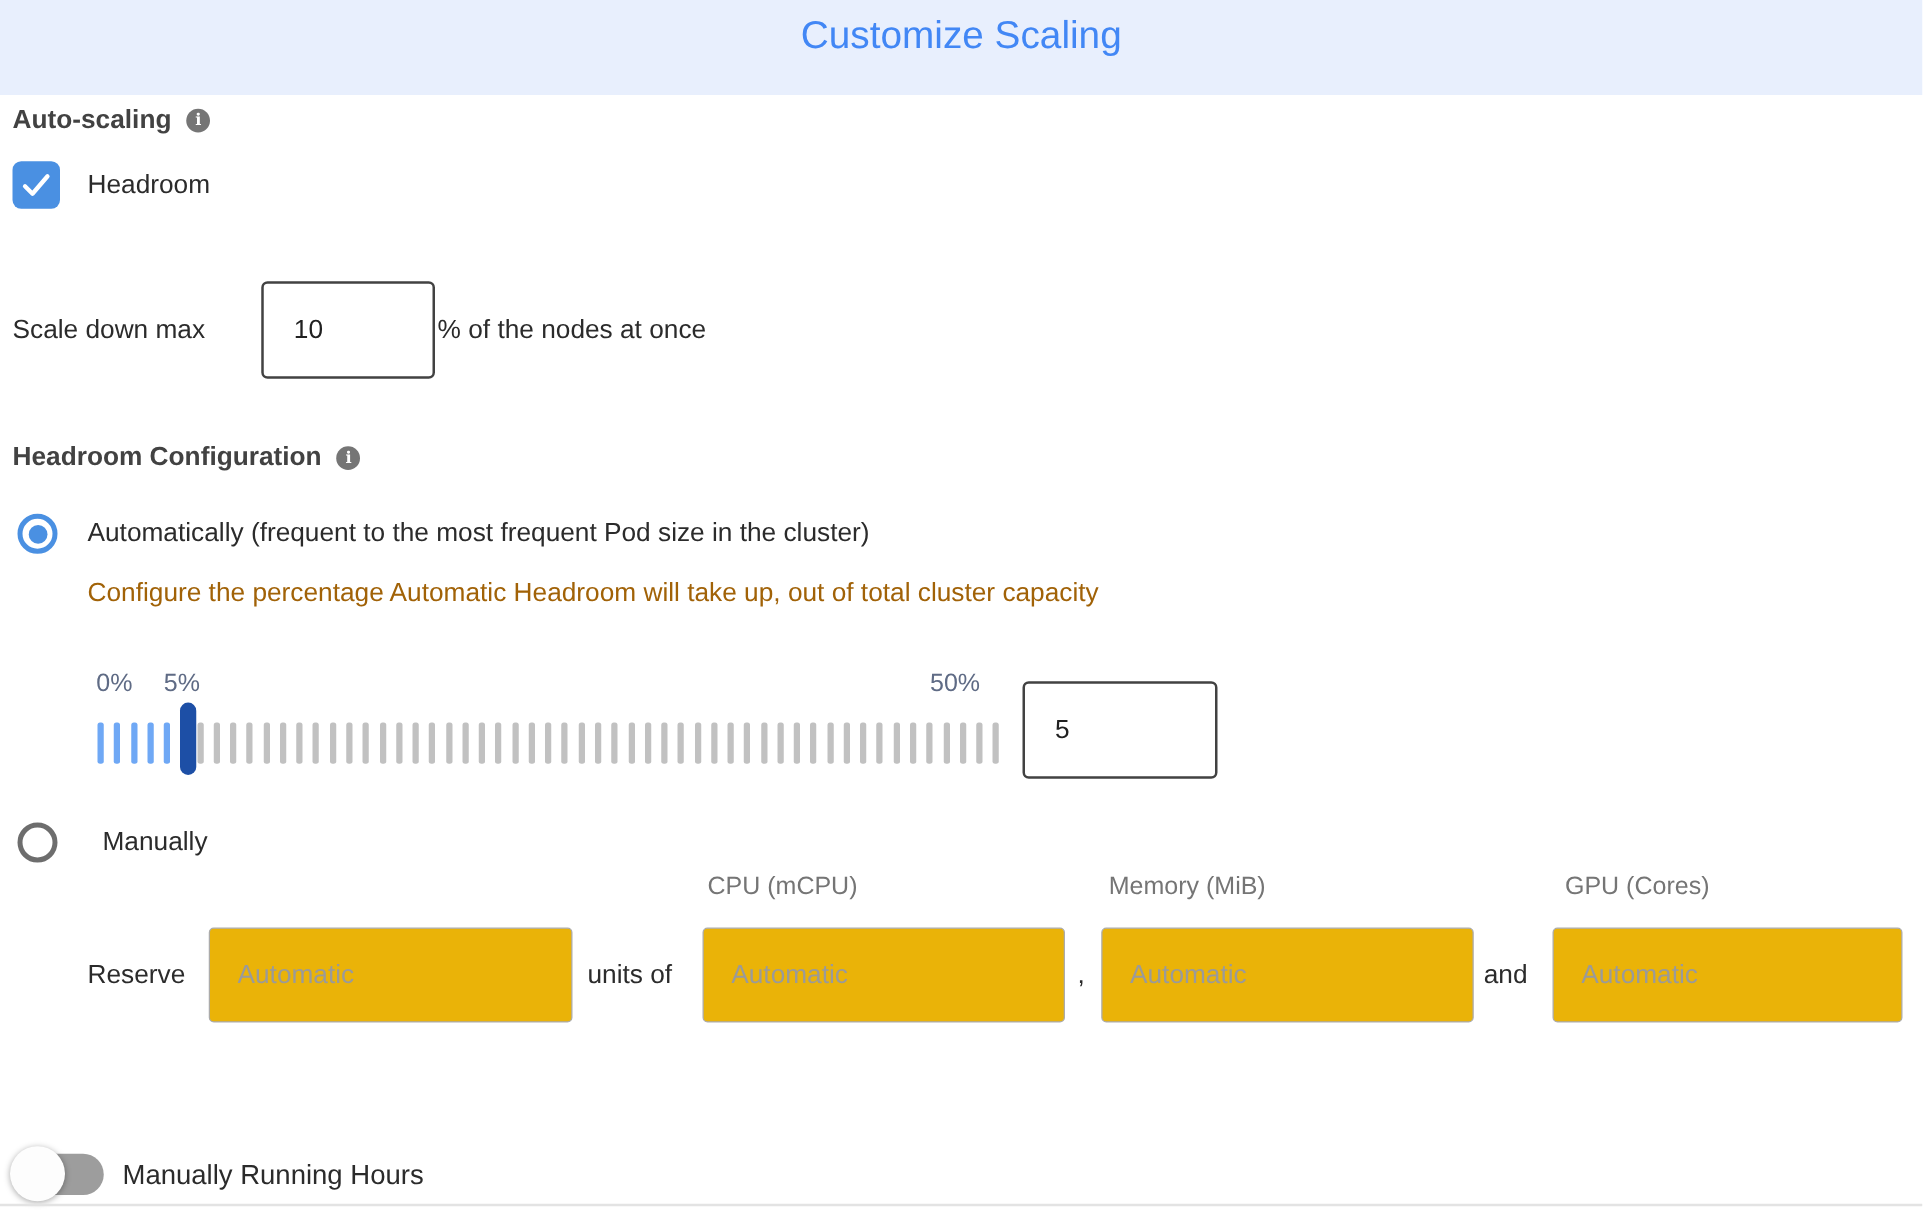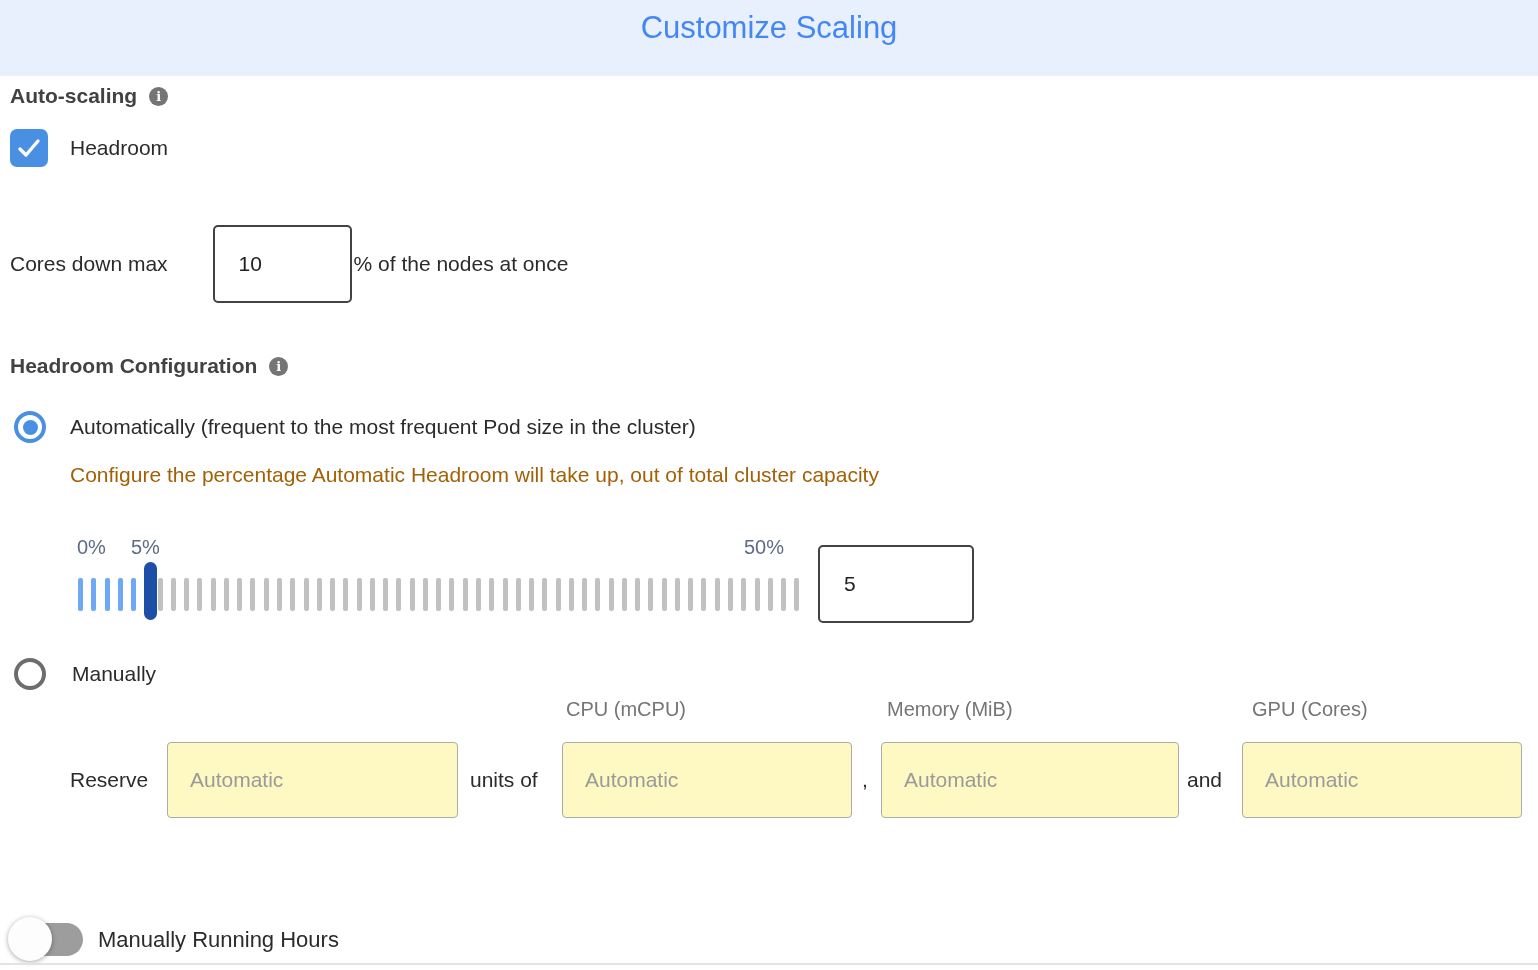--- a/index.html
+++ b/index.html
@@ -53,21 +53,21 @@
   .tick.blue { background:#6fa8f5; }
   .slider-handle { position:absolute; top:562px; width:13px; height:58px; border-radius:7px;
                    background:#1d4fa6; }
   .headroom-value { position:absolute; left:818px; top:545px; width:156px; height:78px; }
   .headroom-value .num-input { width:156px; }
 
   
   .col-header { position:absolute; top:698px; font-size:20px; color:#757575; }
 
   
-  .field { position:absolute; top:742px; height:76px; background:#fef9c3;
+  .field { position:absolute; top:742px; height:76px; background:#eab308;
            border:1px solid #ababab; border-radius:4px; font-size:21px; color:#444;
            padding-left:22px; outline:none; font-family:"Liberation Sans","DejaVu Sans",sans-serif; }
   .field::placeholder { color:#9a9a9a; opacity:1; }
   .inline-txt { position:absolute; top:742px; height:76px; display:flex; align-items:center;
                 font-size:21px; color:#2b2b2b; }
 
   
   .toggle { position:absolute; left:17px; top:923px; width:66px; height:33px;
             border-radius:17px; background:#9d9d9d; }
   .toggle .knob { position:absolute; left:-9px; top:-6px; width:44px; height:44px;
@@ -95,21 +95,21 @@
   </div>
 
   <div class="checkbox">
     <svg width="26" height="26" viewBox="0 0 26 26">
       <polyline points="4,14 10,20 22,6" fill="none" stroke="#ffffff" stroke-width="3.4" stroke-linecap="round" stroke-linejoin="round"></polyline>
     </svg>
   </div>
   <div class="cb-label">Headroom</div>
 
   <div class="scaledown">
-    <span class="lbl">Cores down max</span>
+    <span class="lbl">Scale down max</span>
     <input class="num-input" type="text" value="10" style="">
     <span class="suffix">% of the nodes at once</span>
   </div>
 
   <div class="section-label" style="top:354px;">
     <span>Headroom Configuration</span>
     <span class="info-icon">i</span>
   </div>
 
   <div class="radio selected" style="left:14px; top:411px;">
@@ -181,21 +181,21 @@
       <span class="tick"></span>
       <span class="tick"></span>
     </div>
   <div class="slider-handle" style="left: 144.2px;"></div>
 
   <div class="headroom-value">
     <input class="num-input" type="text" value="5" style="">
   </div>
 
   <div class="radio unselected" style="left:14px; top:658px;"></div>
-  <div class="radio-label" style="left:72px; top:662px;">Manually</div>
+  <div class="radio-label" style="left:82px; top:662px;">Manually</div>
 
   <div class="col-header" style="left:566px;">CPU (mCPU)</div>
   <div class="col-header" style="left:887px;">Memory (MiB)</div>
   <div class="col-header" style="left:1252px;">GPU (Cores)</div>
 
   <div class="inline-txt" style="left:70px;">Reserve</div>
   <input class="field" style="left: 167px; width: 291px;" type="text" placeholder="Automatic">
   <div class="inline-txt" style="left:470px;">units of</div>
   <input class="field" style="left: 562px; width: 290px;" type="text" placeholder="Automatic">
   <div class="inline-txt" style="left:862px;">,</div>

